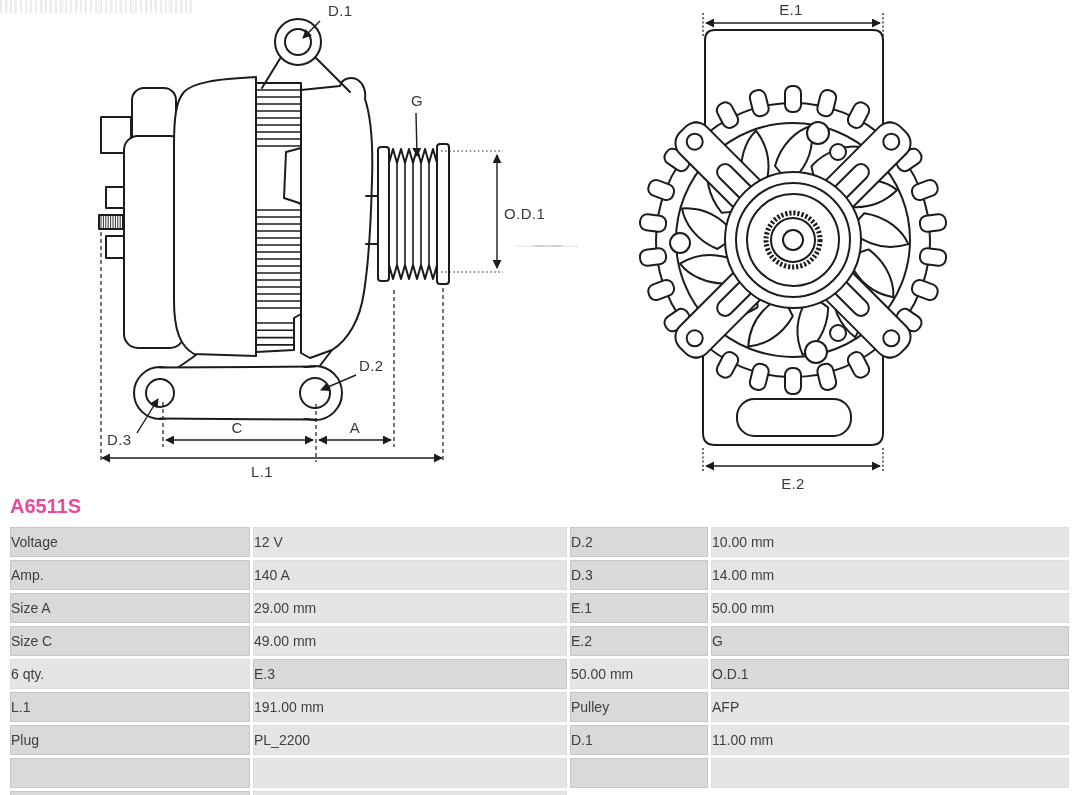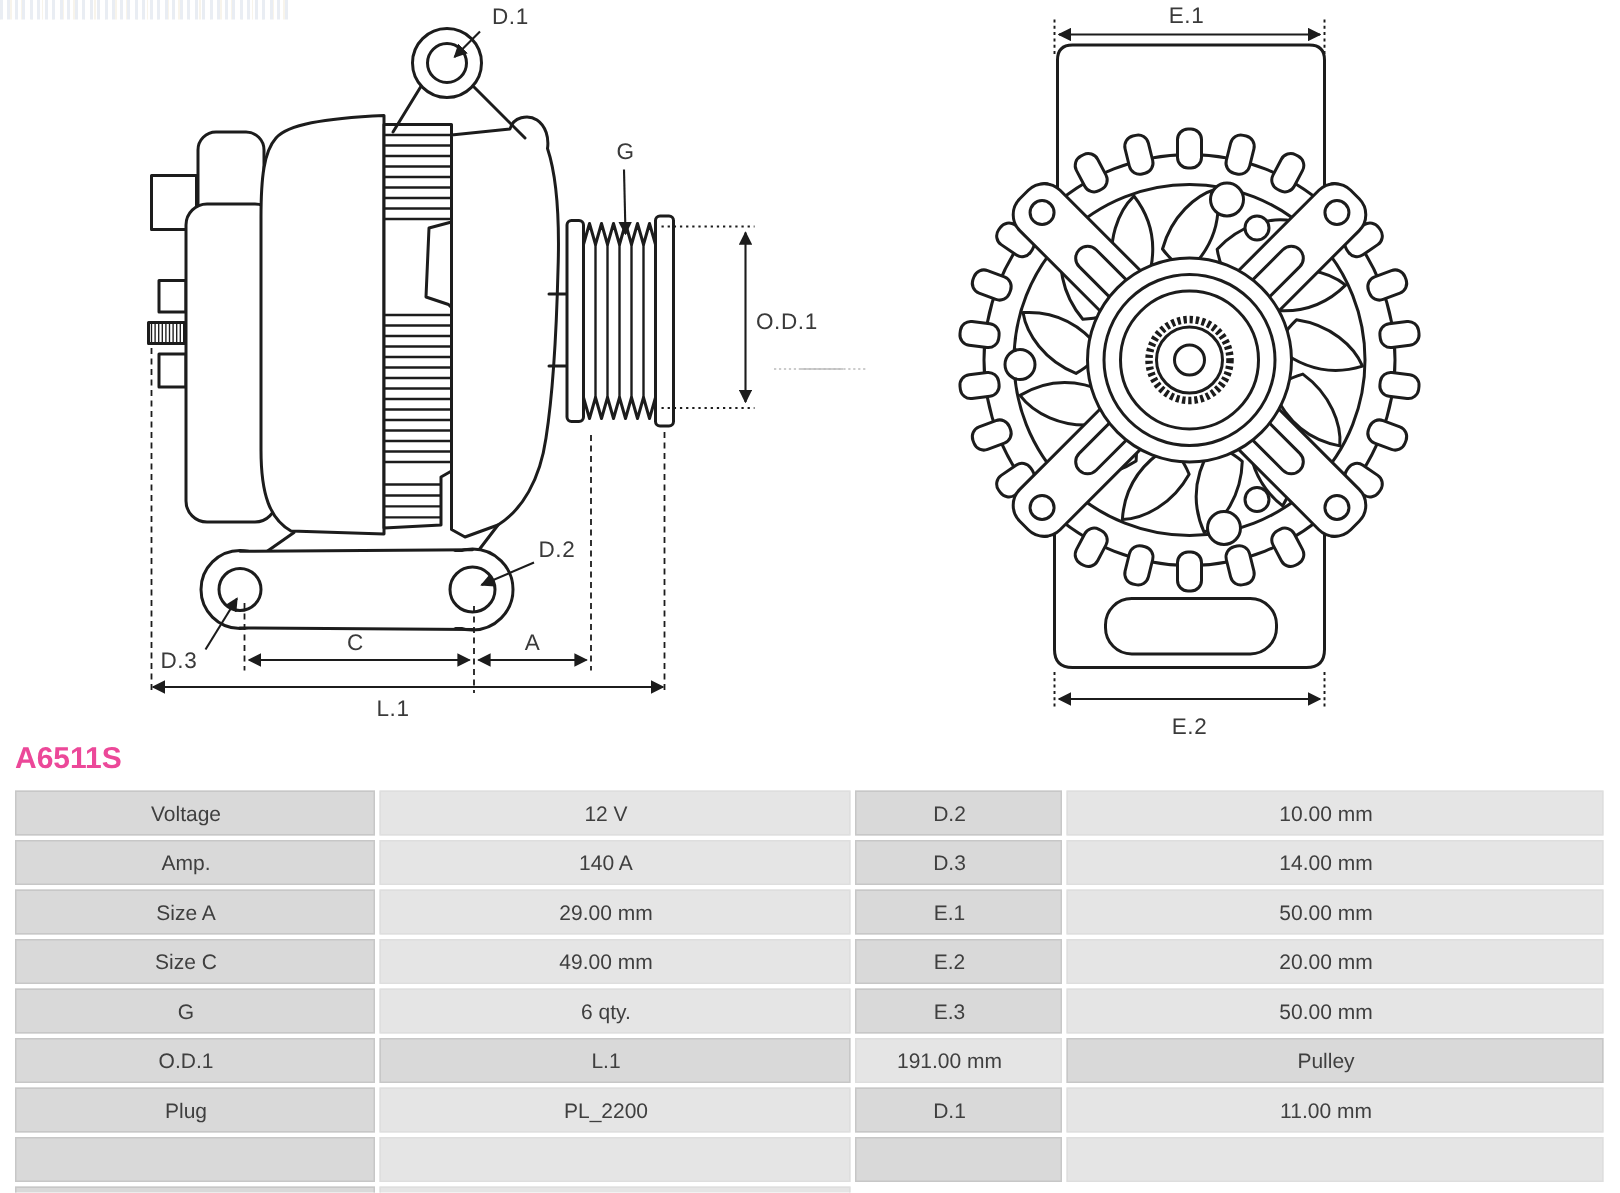--- a/index.html
+++ b/index.html
@@ -28,21 +28,21 @@
   .part-number{
     position:absolute;left:10px;top:494px;font-size:20px;line-height:24px;
     font-weight:bold;color:#c42127;
   }
   .spec-table{
     position:absolute;left:10px;top:527px;width:1059px;
     display:grid;grid-template-columns:240px 314px 138px 358px;gap:3px;
   }
   .cell{
     height:30px;line-height:28px;box-sizing:border-box;border:1px solid;
-    text-align:center;padding-right:12px;font-size:14px;color:#3f3f3f;
+    text-align:left;padding-right:12px;font-size:14px;color:#3f3f3f;
     white-space:nowrap;overflow:hidden;
   }
   .lab{background:#d9d9d9;border-color:#c7c7c7;}
   .val{background:#e5e5e5;border-color:#dedede;}
 </style>
 </head>
 <body>
 
 <div class="stage">
 
@@ -282,32 +282,32 @@
     <div class="cell val">14.00 mm</div>
 
     <div class="cell lab">Size A</div>
     <div class="cell val">29.00 mm</div>
     <div class="cell lab">E.1</div>
     <div class="cell val">50.00 mm</div>
 
     <div class="cell lab">Size C</div>
     <div class="cell val">49.00 mm</div>
     <div class="cell lab">E.2</div>
-    <div class="cell val">20.00 mm</div>
 
     <div class="cell lab">G</div>
     <div class="cell val">6 qty.</div>
     <div class="cell lab">E.3</div>
     <div class="cell val">50.00 mm</div>
 
     <div class="cell lab">O.D.1</div>
     <div class="cell lab">L.1</div>
     <div class="cell val">191.00 mm</div>
 
     <div class="cell lab">Pulley</div>
+    <div class="cell val">AFP</div>
     <div class="cell lab">Plug</div>
     <div class="cell val">PL_2200</div>
 
     <div class="cell lab">D.1</div>
     <div class="cell val">11.00 mm</div>
     <div class="cell lab"></div>
     <div class="cell val"></div>
 
     <div class="cell lab"></div>
     <div class="cell val"></div>

